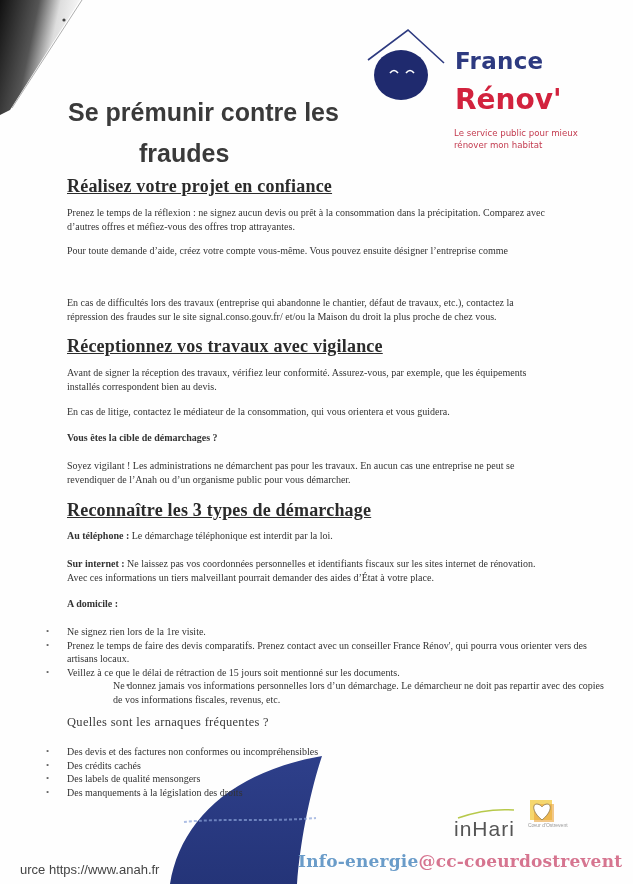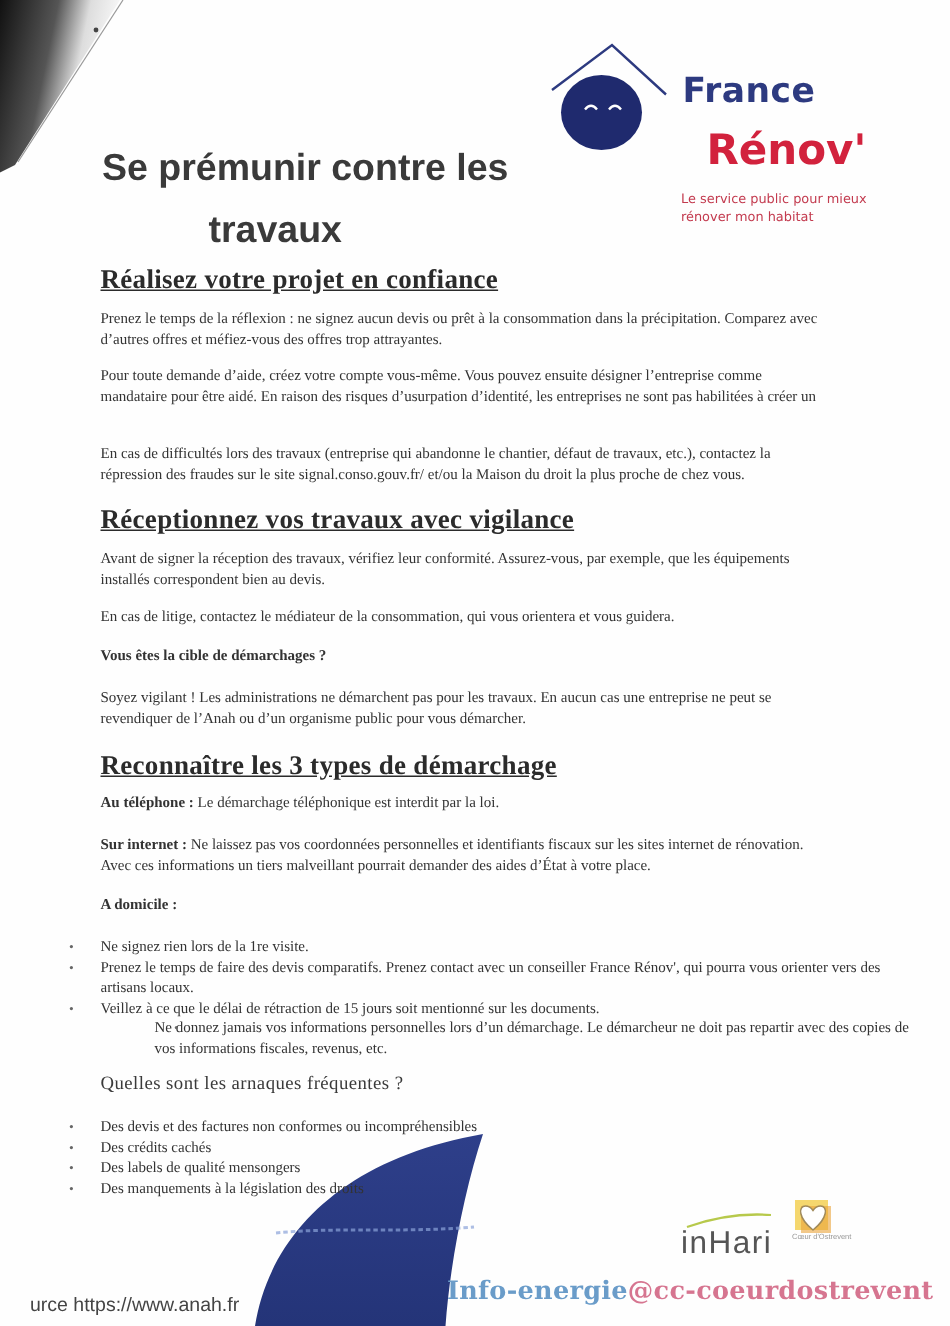--- a/index.html
+++ b/index.html
@@ -4,21 +4,21 @@
 <style>
   html, body { margin:0; padding:0; }
   body { width:633px; height:884px; background:#fefefe; position:relative; overflow:hidden; font-family:"Liberation Serif", serif; color:#2a2a2a; }
   .abs { position:absolute; }
   
   .corner { left:0; top:0; width:90px; height:120px; overflow:hidden; }
   .title { font-family:"Liberation Sans", sans-serif; font-weight:bold; color:#3a3a3a; font-size:25px; }
   .t1 { left:68px; top:98px; }
   .t2 { left:139px; top:139px; }
   .logo-fr { left:455px; top:50px; font-family:"DejaVu Sans", sans-serif; font-weight:bold; color:#2d3a80; font-size:23px; letter-spacing:0.3px; line-height:1; }
-  .logo-re { left:455px; top:86px; font-family:"DejaVu Sans", sans-serif; font-weight:bold; color:#d2223d; font-size:28px; line-height:1;margin-left:16px; }
+  .logo-re { left:455px; top:86px; font-family:"DejaVu Sans", sans-serif; font-weight:bold; color:#d2223d; font-size:28px; line-height:1; }
   .logo-tag { left:454px; top:127px; color:#c33b4f; font-family:"DejaVu Sans", sans-serif; font-size:8.6px; line-height:12px; }
   .h { font-weight:bold; text-decoration:underline; font-size:18px; color:#2b2b2b; letter-spacing:0.2px; }
   .p { font-size:10px; line-height:14px; color:#333; width:520px; }
   .b { font-size:10px; font-weight:bold; color:#333; }
   ul.lst { margin:0; padding:0; list-style:none; }
   ul.lst li { position:relative; font-size:10px; line-height:13.5px; color:#333; padding-left:34px; }
   ul.lst li::before { content:"•"; position:absolute; left:13px; top:0; color:#666; font-size:9px; }
   ul.sub li { padding-left:0; }
   .q { font-size:12.5px; color:#3a3a3a; letter-spacing:0.3px; }
   .src { left:20px; top:862px; font-family:"Liberation Sans", sans-serif; font-size:13px; color:#444; }
@@ -41,21 +41,21 @@
         <stop offset="1" stop-color="#fff"></stop>
       </linearGradient>
     </defs>
     <path d="M0,0 L80,0 L10,110 L0,115 Z" fill="url(#cg)"></path>
     <line x1="82" y1="0" x2="12" y2="108" stroke="#999" stroke-width="0.8"></line>
     <circle cx="64" cy="20" r="1.6" fill="#444"></circle>
   </svg>
 </div>
 
 <div class="abs title t1">Se prémunir contre les</div>
-<div class="abs title t2">travaux</div>
+<div class="abs title t2">fraudes</div>
 
 <div class="abs" style="left:366px;top:28px;">
   <svg width="90" height="80" viewBox="0 0 90 80">
     <path d="M2,32 L42,2 L78,35" fill="none" stroke="#2d3a80" stroke-width="1.6"></path>
     <ellipse cx="35" cy="47" rx="27" ry="25" fill="#1f2a6e"></ellipse>
     <path d="M24,45 Q28,40 32,45" fill="none" stroke="#fff" stroke-width="1.6"></path>
     <path d="M40,45 Q44,40 48,45" fill="none" stroke="#fff" stroke-width="1.6"></path>
   </svg>
 </div>
 <div class="abs logo-fr">France</div>
@@ -65,21 +65,20 @@
   <div>rénover mon habitat</div>
 </div>
 
 <div class="abs h" style="left:67px;top:176px;">Réalisez votre projet en confiance</div>
 <div class="abs p" style="left:67px;top:206px;width:560px;">
   <div>Prenez le temps de la réflexion : ne signez aucun devis ou prêt à la consommation dans la précipitation. Comparez avec</div>
   <div>d’autres offres et méfiez-vous des offres trop attrayantes.</div>
 </div>
 <div class="abs p" style="left:67px;top:244px;width:560px;">
   <div>Pour toute demande d’aide, créez votre compte vous-même. Vous pouvez ensuite désigner l’entreprise comme</div>
-  <div>mandataire pour être aidé. En raison des risques d’usurpation d’identité, les entreprises ne sont pas habilitées à créer un</div>
 </div>
 <div class="abs p" style="left:67px;top:296px;width:560px;">
   <div>En cas de difficultés lors des travaux (entreprise qui abandonne le chantier, défaut de travaux, etc.), contactez la</div>
   <div>répression des fraudes sur le site signal.conso.gouv.fr/ et/ou la Maison du droit la plus proche de chez vous.</div>
 </div>
 
 <div class="abs h" style="left:67px;top:336px;">Réceptionnez vos travaux avec vigilance</div>
 <div class="abs p" style="left:67px;top:366px;width:560px;">
   <div>Avant de signer la réception des travaux, vérifiez leur conformité. Assurez-vous, par exemple, que les équipements</div>
   <div>installés correspondent bien au devis.</div>
@@ -101,21 +100,21 @@
 </div>
 <div class="abs b" style="left:67px;top:598px;">A domicile :</div>
 
 <div class="abs" style="left:33px;top:625px;width:580px;">
   <ul class="lst">
     <li>Ne signez rien lors de la 1re visite.</li>
     <li>Prenez le temps de faire des devis comparatifs. Prenez contact avec un conseiller France Rénov', qui pourra vous orienter vers des artisans locaux.</li>
     <li>Veillez à ce que le délai de rétraction de 15 jours soit mentionné sur les documents.</li>
   </ul>
   <ul class="lst sub" style="padding-left:70px;">
-    <li style="padding-left:0;"><span>Ne donnez jamais vos informations personnelles lors d’un démarchage. Le démarcheur ne doit pas repartir avec des copies de vos informations fiscales, revenus, etc.</span></li>
+    <li style="padding-left:0;margin-left:10px;"><span>Ne donnez jamais vos informations personnelles lors d’un démarchage. Le démarcheur ne doit pas repartir avec des copies de vos informations fiscales, revenus, etc.</span></li>
   </ul>
 </div>
 
 <div class="abs q" style="left:67px;top:715px;">Quelles sont les arnaques fréquentes ?</div>
 
 <div class="abs" style="left:170px;top:752px;">
   <svg width="160" height="132" viewBox="0 0 160 132">
     <defs>
       <linearGradient id="wg" x1="0" y1="0" x2="0" y2="1">
         <stop offset="0" stop-color="#2e3f8a"></stop>

